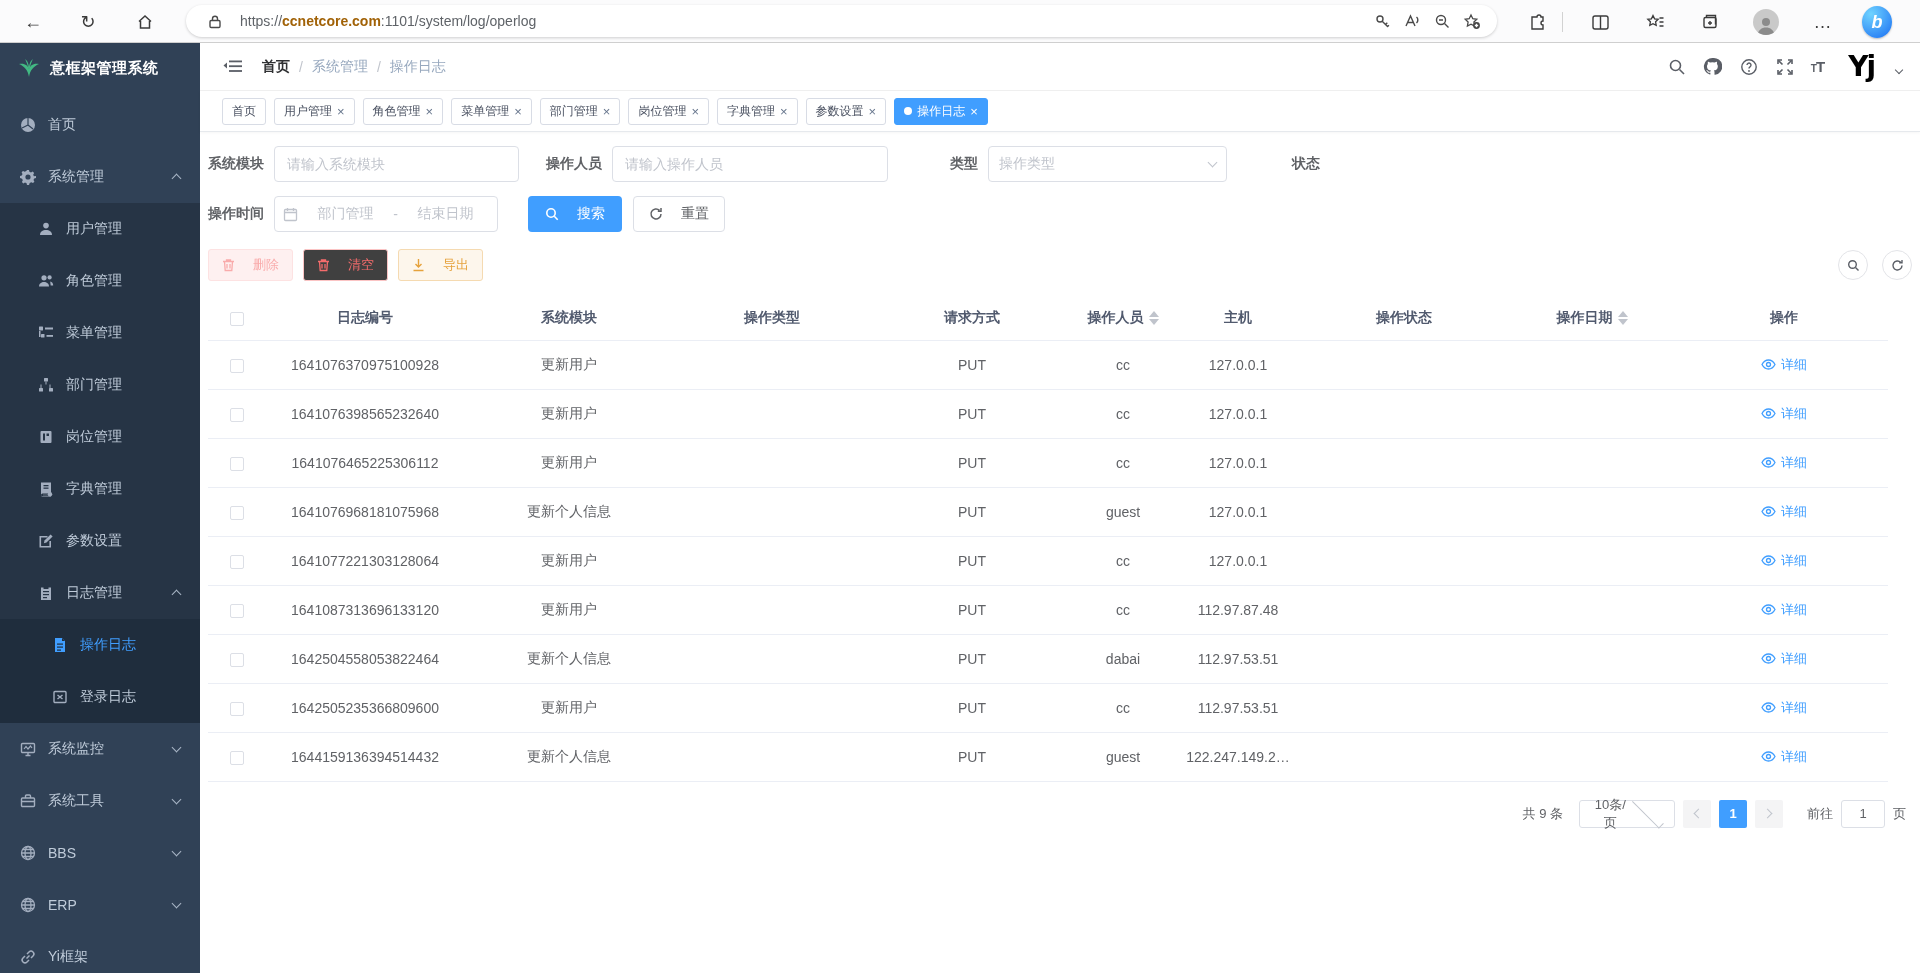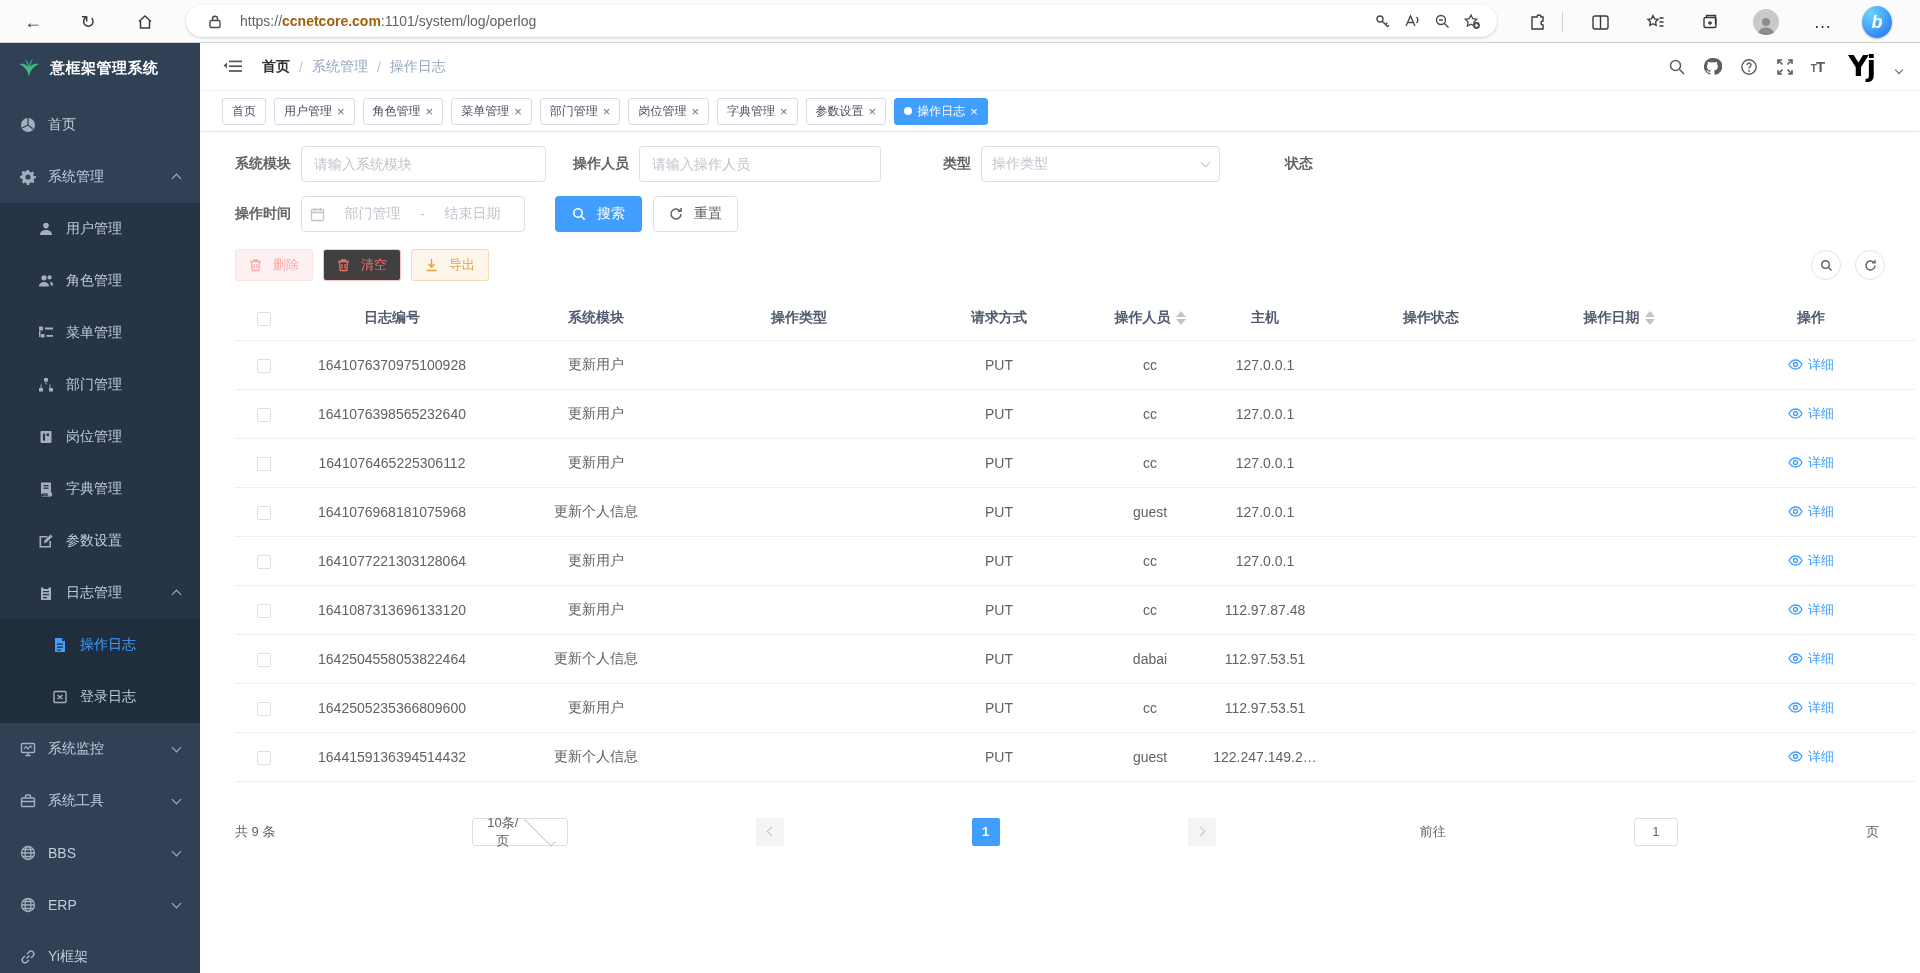--- a/index.html
+++ b/index.html
@@ -65,39 +65,39 @@
     border-bottom:1px solid #e6e9ed; box-shadow:0 1px 3px rgba(0,0,0,.04); }
   .tag { height:27px; display:inline-flex; align-items:center; gap:5px; padding:0 9px;
     border:1px solid #d8dce5; background:#fff; color:#495060; font-size:12px; border-radius:3px; cursor:pointer; white-space:nowrap; }
   .tag .x { font-size:13px; color:#66758c; line-height:1; }
   .tag .x::before { content:"×"; }
   .tag.active { background:#409eff; border-color:#409eff; color:#fff; }
   .tag.active .x { color:#fff; }
   .tag .dot { width:8px; height:8px; border-radius:50%; background:#fff; }
 
   
-  .content { padding:0 35px; flex:1; }
+  .content { padding:0 8px; flex:1; }
   .frow { display:flex; align-items:center; height:36px; font-size:14px; }
   .frow1 { margin-top:14px; }
   .frow2 { margin-top:14px; }
   .flabel { color:#606266; font-weight:700; margin-right:10px; white-space:nowrap; }
   .inp { height:36px; border:1px solid #dcdfe6; border-radius:4px; padding:0 12px; font-size:14px;
     color:#606266; outline:none; font-family:inherit; }
   .inp::placeholder { color:#c0c4cc; }
   .sel { height:36px; border:1px solid #dcdfe6; border-radius:4px; padding:0 10px; display:flex;
     align-items:center; background:#fff; cursor:pointer; }
   .sel .ph { color:#c0c4cc; flex:1; }
   .sel.gray { background:#f5f7fa; }
   .sel-caret { width:7px; height:7px; border-right:1.4px solid #c0c4cc; border-bottom:1.4px solid #c0c4cc;
     transform:rotate(45deg); margin-top:-3px; }
   .daterange { width:224px; height:36px; border:1px solid #dcdfe6; border-radius:4px; display:flex;
     align-items:center; padding:0 8px; gap:4px; }
   .daterange .ph { color:#c0c4cc; flex:1; text-align:center; font-size:14px; }
   .daterange .dsep { color:#c0c4cc; }
-  .btn { display:inline-flex; align-items:center; justify-content:center; gap:11px; border-radius:4px;
+  .btn { display:inline-flex; align-items:center; justify-content:center; gap:18px; border-radius:4px;
     font-size:14px; cursor:pointer; border:1px solid transparent; font-family:Liberation Mono, monospace; }
   .btn-search { height:36px; padding:0 16px; background:#409eff; color:#fff; margin-left:30px; }
   .btn-reset { height:36px; padding:0 15px; background:#fff; color:#606266; border-color:#dcdfe6; margin-left:11px; }
 
   
   .toolbar { margin-top:17px; display:flex; align-items:center; }
   .btn-sm { height:32px; padding:0 13px; font-size:13px; border-radius:3px; margin-right:10px; }
   .btn-del { background:#fef0f0; border-color:#fde2e2; color:#f9abab; cursor:not-allowed; }
   .btn-clear { background:#404040; border-color:#fbc4c4; color:#f56c6c; }
   .btn-export { background:#fdf6ec; border-color:#f5dab1; color:#e6a23c; }
@@ -110,21 +110,21 @@
   table.log th { height:44px; font-size:14px; color:#515a6e; font-weight:700; border-bottom:1px solid #ebeef5; text-align:center; }
   table.log td { height:49px; font-size:14px; color:#606266; border-bottom:1px solid #ebeef5; text-align:center; white-space:nowrap; overflow:hidden; }
   .chk { width:14px; height:14px; border:1px solid #dcdfe6; border-radius:2px; background:#fff; display:inline-block; vertical-align:middle; cursor:pointer; }
   .sorter { display:inline-flex; flex-direction:column; vertical-align:middle; margin-left:5px; gap:2px; }
   .sorter .t-up { width:0; height:0; border-left:5px solid transparent; border-right:5px solid transparent; border-bottom:6px solid #c0c4cc; }
   .sorter .t-dn { width:0; height:0; border-left:5px solid transparent; border-right:5px solid transparent; border-top:6px solid #c0c4cc; }
   .detail-link { display:inline-flex; align-items:center; gap:5px; color:#409eff; font-size:13px; cursor:pointer; }
   th.hdrcell > span { vertical-align:middle; }
 
   
-  .pager { margin-top:36px; display:flex; align-items:center; justify-content:space-between; padding-right:6px;
+  .pager { margin-top:18px; display:flex; align-items:center; justify-content:flex-end; padding-right:6px;
     font-size:13px; color:#606266; }
   .pg-total { margin-right:16px; }
   .pg-size { width:96px; height:28px; border:1px solid #dcdfe6; border-radius:3px; display:flex; align-items:center;
     padding:0 8px 0 12px; color:#606266; cursor:pointer; background:#fff; }
   .pg-size span { flex:1; text-align:center; }
   .pg-btn { width:28px; height:28px; background:#f4f4f5; border-radius:2px; margin-left:8px; display:flex;
     align-items:center; justify-content:center; cursor:pointer; }
   .pg-btn:first-of-type { margin-left:32px; }
   .pg-arrow { width:7px; height:7px; border-right:1.5px solid #c0c4cc; border-bottom:1.5px solid #c0c4cc; }
   .pg-arrow.left { transform:rotate(135deg); margin-left:3px; }
@@ -519,21 +519,21 @@
           <span class="x"></span>
         </span>
     </div>
 
     <div class="content">
 
       <div class="frow frow1">
         <span class="flabel">系统模块</span>
         <input class="inp" style="width: 245px;" placeholder="请输入系统模块">
         <span class="flabel" style="margin-left:27px">操作人员</span>
-        <input class="inp" style="width: 242px;" placeholder="请输入操作人员">
+        <input class="inp" style="width: 276px;" placeholder="请输入操作人员">
         <span class="flabel" style="margin-left:62px">类型</span>
         <span class="sel" style="width:239px">
           <span class="ph">操作类型</span>
           <span class="sel-caret"></span>
         </span>
         <span class="flabel" style="margin-left:65px">状态</span>
       </div>
 
       <div class="frow frow2">
         <span class="flabel">操作时间</span>

